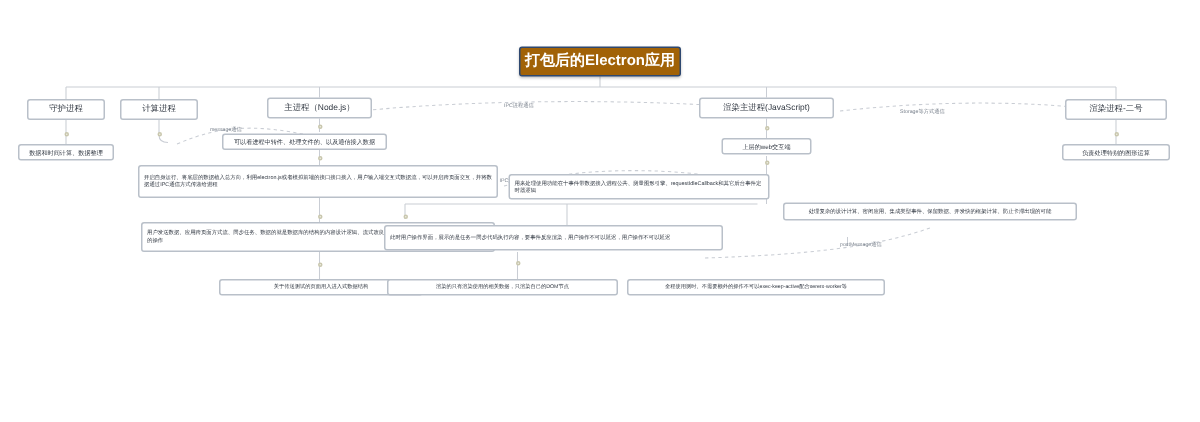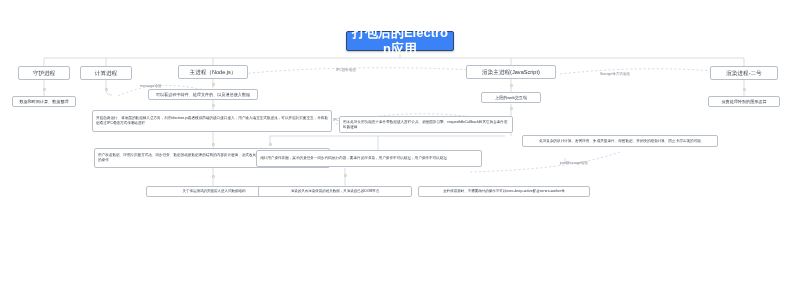--- a/index.html
+++ b/index.html
@@ -24,25 +24,25 @@
     line-height:1.25;
     padding:2px 3px;
     letter-spacing:0;
     white-space:normal;
     word-break:break-all;
     display:flex;
     align-items:center;
     justify-content:center;
   }
   .root{
-    background:#3b82f6;
+    background:#a16207;
     border:1px solid #2e4straight;
     border:1px solid #2e4870;
     color:#ffffff;
-    font-size:13px;
+    font-size:10px;
     font-weight:bold;
     border-radius:2px;
     box-shadow:0 1px 2px rgba(0,0,0,.25);
   }
   .lvl2{font-size:5.6px;}
   .lvl3{font-size:4.1px;}
   .lvl4{font-size:3.6px;}
   .leaf{font-size:3.5px;}
 
   .edge-label{

